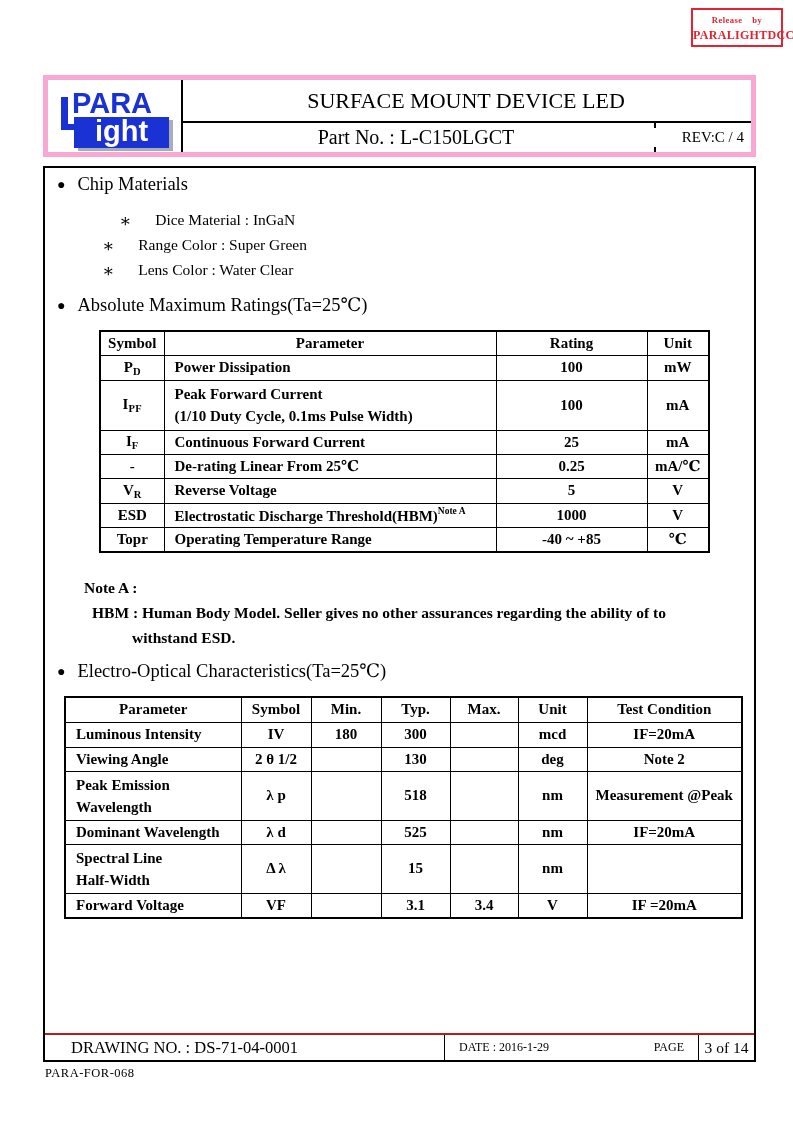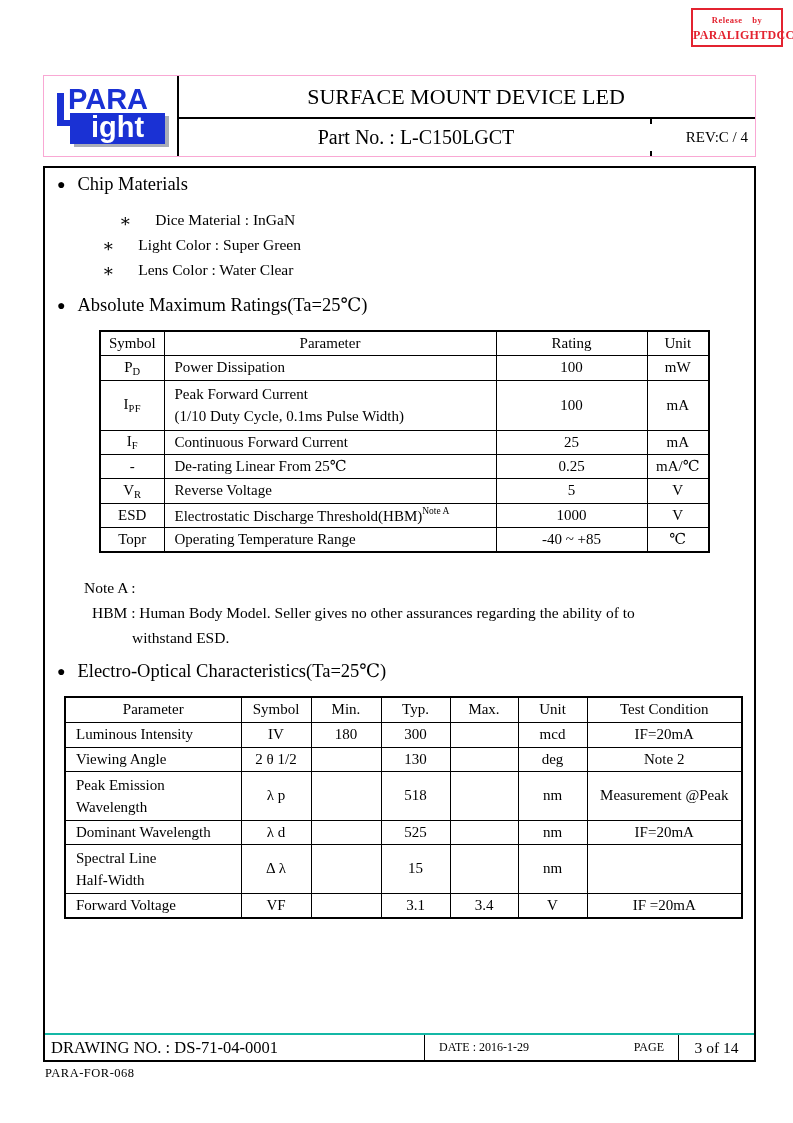--- a/index.html
+++ b/index.html
@@ -9,21 +9,21 @@
     -webkit-font-smoothing:antialiased;
   }
   
   .stamp{position:absolute;left:691px;top:8px;width:92px;height:39px;
     border:2.5px solid #e32330;box-sizing:border-box;text-align:center;color:#e32330;}
   .stamp .l1{font-size:8.5px;font-weight:bold;margin-top:5px;word-spacing:7px;letter-spacing:.5px;}
   .stamp .l2{font-size:12px;font-weight:bold;margin-top:3px;letter-spacing:.3px;}
 
   
   .header-box{position:absolute;left:43px;top:75px;width:713px;height:82px;
-    border:1px solid #f9a8d4;box-sizing:border-box;}
+    border:5px solid #f9a8d4;box-sizing:border-box;}
   .logo-cell{position:absolute;left:0;top:0;width:135px;height:100%;
     border-right:2px solid #000;box-sizing:border-box;}
   .logo{position:absolute;left:12px;top:11px;width:112px;height:58px;}
   .logo .lbar-v{position:absolute;left:1px;top:6px;width:7px;height:32px;background:#1a31d4;}
   .logo .lbar-h{position:absolute;left:1px;top:33px;width:13px;height:6px;background:#1a31d4;}
   .logo .para{position:absolute;left:12px;top:-4px;color:#1a31d4;
     font-family:"Liberation Sans","DejaVu Sans",sans-serif;font-weight:bold;font-size:29px;letter-spacing:0px;}
   .logo .ight-box{position:absolute;left:14px;top:26px;width:95px;height:31px;background:#1a31d4;
     box-shadow:4px 3px 0 #a9adb8;text-align:center;}
   .logo .ight{color:#fff;font-family:"Liberation Sans","DejaVu Sans",sans-serif;
@@ -36,37 +36,37 @@
   .rev{position:absolute;right:7px;top:0;bottom:0;display:flex;align-items:center;font-size:15px;}
   .tick{position:absolute;width:2px;height:5px;background:#000;}
 
   
   .content-box{position:absolute;left:43px;top:166px;width:713px;height:896px;
     border:2px solid #000;box-sizing:border-box;}
   .section-h{position:absolute;font-size:18.5px;white-space:nowrap;}
   .section-h .bullet{font-size:14px;margin-right:12px;vertical-align:1px;}
   .cm-item{position:absolute;font-size:15.5px;white-space:nowrap;}
   .cm-item .mark{font-size:18px;margin-right:24px;vertical-align:-2px;}
-  .note-line{position:absolute;font-size:15.5px;white-space:nowrap;}
-
-  
-  table{border-collapse:collapse;border:2px solid #000;table-layout:fixed;}
+  .note-line{position:absolute;font-size:15.5px;white-space:nowrap;font-weight:bold;}
+
+  
+  table{border-collapse:collapse;border:2px solid #000;table-layout:fixed;font-weight:bold;}
   td{border:1.5px solid #000;font-size:15px;text-align:center;vertical-align:middle;
     overflow:hidden;padding:0;}
   td.left{text-align:left;padding-left:10px;}
   .h24{height:24px}.h25{height:25px}.h49{height:49px}.h50{height:50px}
   .sub{font-size:10.5px;vertical-align:-3px;letter-spacing:.3px;}
   sup.note{font-size:9.5px;vertical-align:7px;}
   .t1{position:absolute;left:54px;top:162px;width:609px;}
   .t2{position:absolute;left:19px;top:528px;width:677px;}
   .two-line div{line-height:22px;}
 
   
-  .footer-row{position:absolute;left:0;right:0;bottom:0;height:25px;border-top:2px solid #14b8a6;
-    display:flex;box-sizing:content-box;}
+  .footer-row{position:absolute;left:0;right:0;bottom:0;height:25px;border-top:2px solid #b91c1c;
+    display:flex;box-sizing:content-box;padding-left:20px;}
   .f-cell{display:flex;align-items:center;box-sizing:border-box;}
   .f1{width:380px;border-right:1.5px solid #000;font-size:16.5px;padding-left:6px;}
   .f2{width:254px;border-right:1.5px solid #000;font-size:12px;justify-content:space-between;
     padding:0 14px;}
   .f3{flex:1;justify-content:center;font-size:15.5px;}
   .form-no{position:absolute;left:45px;top:1066px;font-size:12.5px;letter-spacing:.5px;}
 </style>
 </head>
 <body>
 
@@ -97,21 +97,21 @@
 
 <div class="content-box">
 
   <div class="section-h" style="left:12px;top:6px;">
     <span class="bullet">●</span><span>Chip Materials</span>
   </div>
   <div class="cm-item" style="left:74px;top:42px;">
     <span class="mark">∗</span><span>Dice Material : InGaN</span>
   </div>
   <div class="cm-item" style="left:57px;top:67px;">
-    <span class="mark">∗</span><span>Light Color : Super Green</span>
+    <span class="mark">∗</span><span>Range Color : Super Green</span>
   </div>
   <div class="cm-item" style="left:57px;top:92px;">
     <span class="mark">∗</span><span>Lens Color : Water Clear</span>
   </div>
 
   <div class="section-h" style="left:12px;top:126px;">
     <span class="bullet">●</span><span>Absolute Maximum Ratings(Ta=25℃)</span>
   </div>
 
   <table class="t1">

